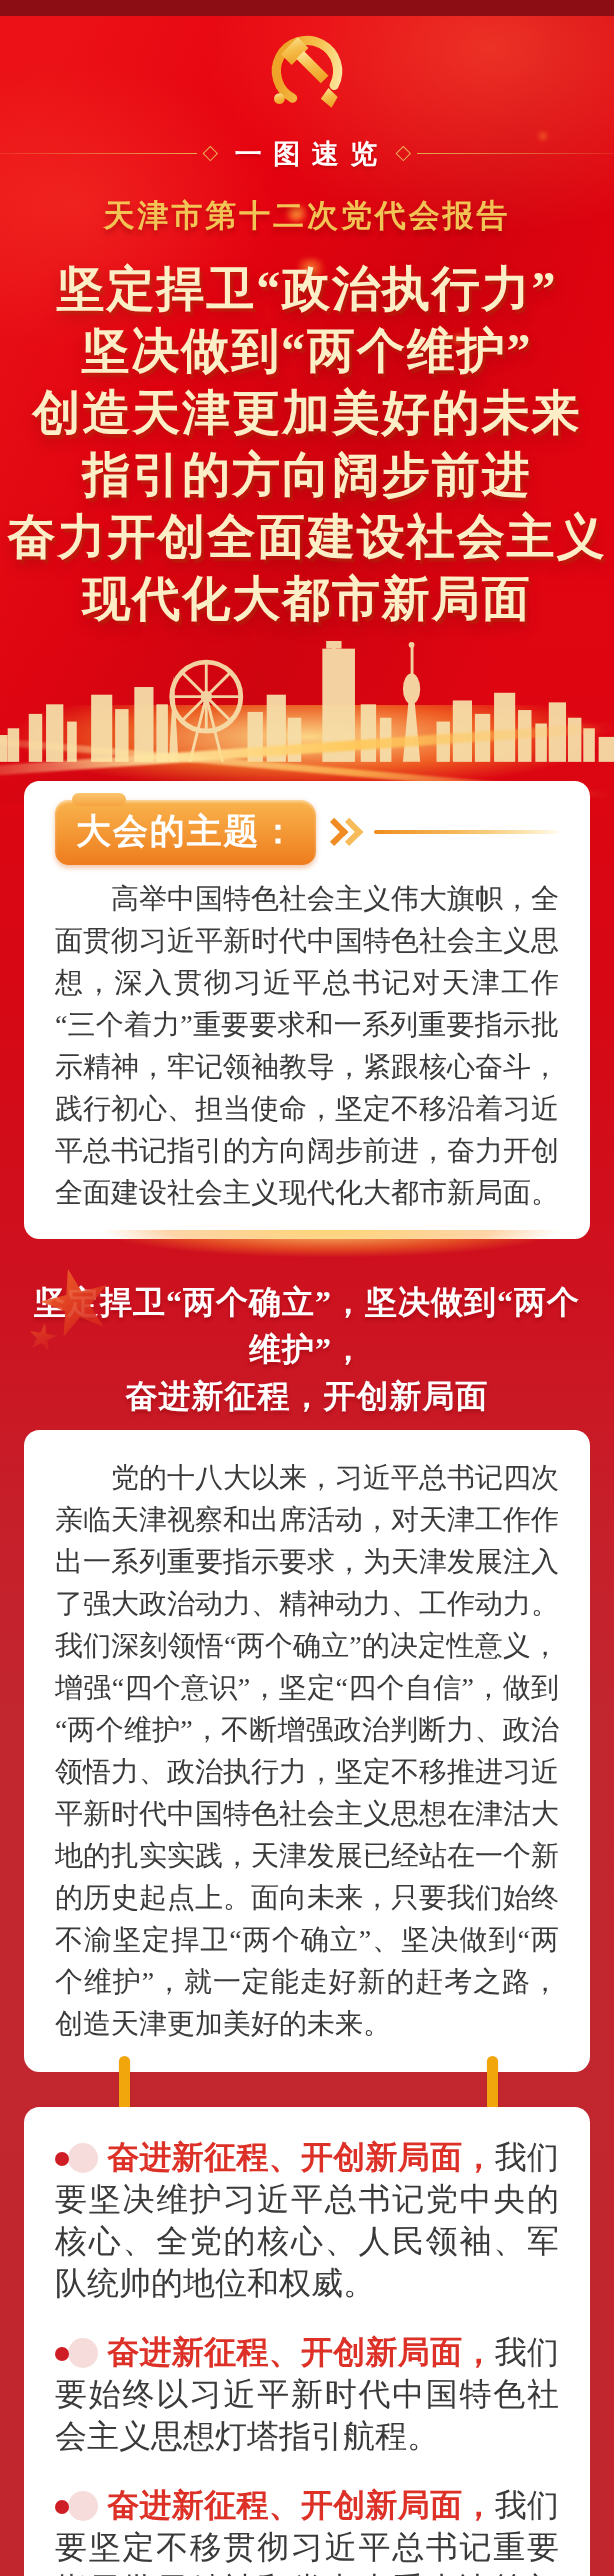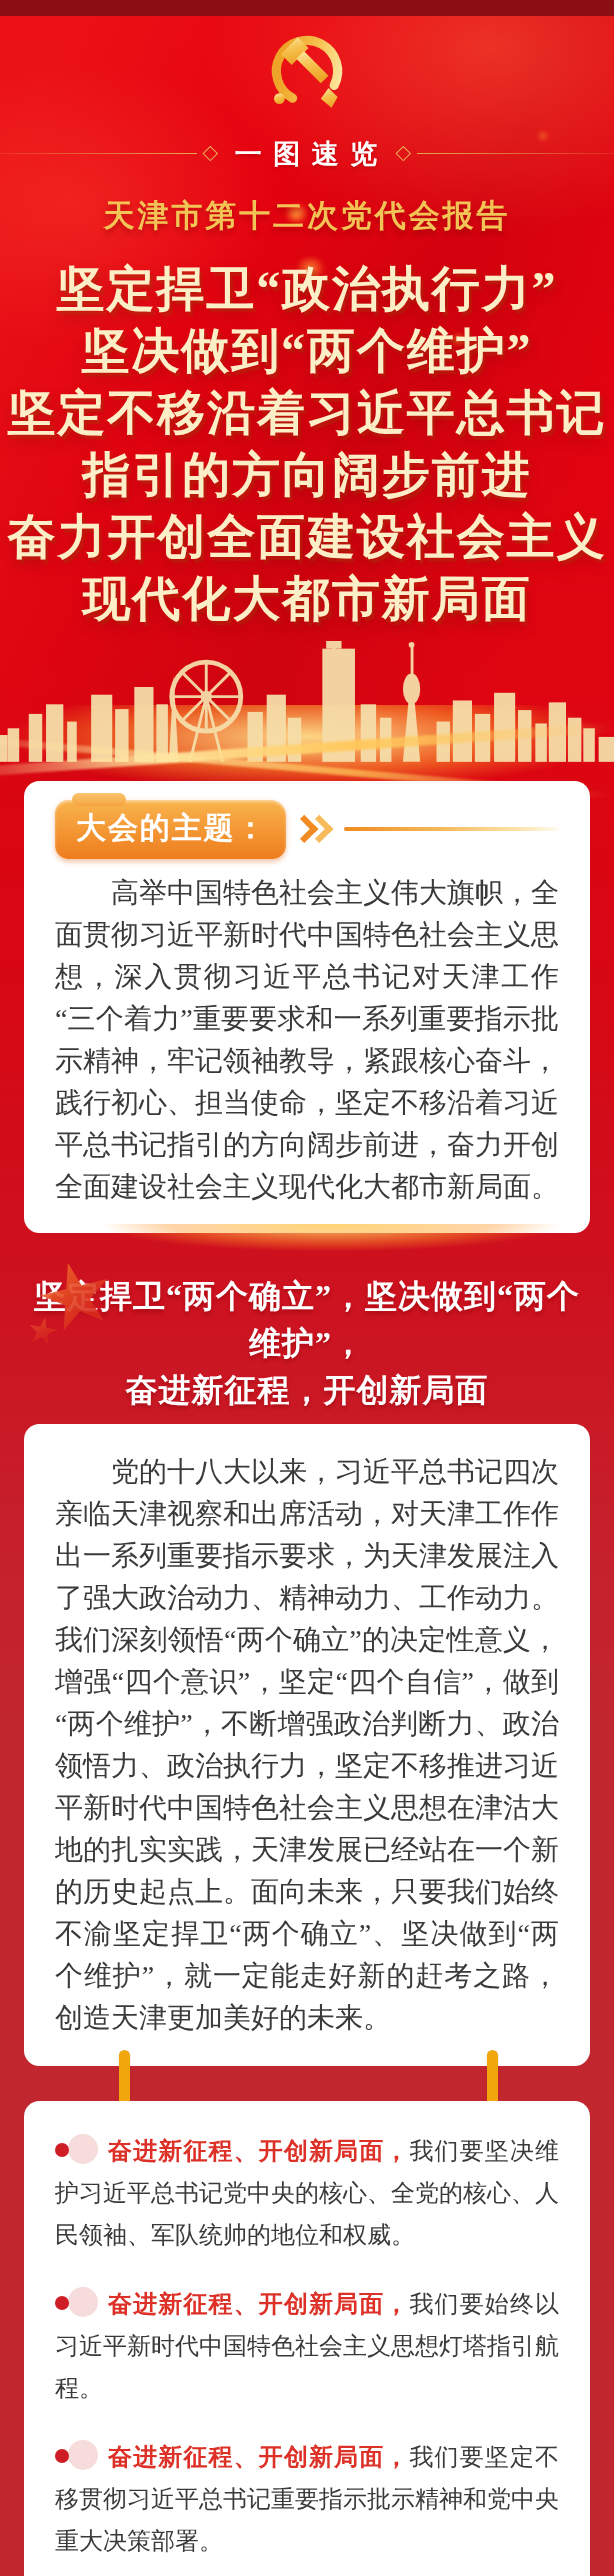--- a/index.html
+++ b/index.html
@@ -48,21 +48,21 @@
 
   
   .wrap{position:relative;margin:0 24px;}
   .card{position:relative;background:#ffffff;border-radius:15.4px;}
   .card .pad{padding:17.3px 31px 25px 31px;}
   .body-text{margin:13.4px 0 0 0;color:#3a3a3a;font-size:28px;line-height:42px;text-align:justify;text-indent:2em;}
 
   
   .theme-hd{display:flex;align-items:center;margin-top:1.9px;}
   .theme-label{position:relative;background:linear-gradient(180deg,#f9b44d,#ee7c1d);
-    color:#fff;font-size:30px;font-weight:900;letter-spacing:1.9px;
+    color:#fff;font-size:35px;font-weight:900;letter-spacing:1.9px;
     padding:8.6px 19px 9.6px 21px;border-radius:13.4px 15.4px 13.4px 13.4px;
     box-shadow:0 2.9px 5.8px rgba(220,90,10,.35), inset 0 1.9px 2.9px rgba(255,255,255,.45);}
   .theme-label::before{content:"";position:absolute;left:17.3px;top:-6.7px;width:54px;height:13.4px;border-radius:7.7px;
     background:linear-gradient(180deg,#fbc670,#f6a43e);}
   .chevs{display:flex;margin-left:13.4px;flex:0 0 auto;}
   .chev{width:14.4px;height:14.4px;border-top:6.7px solid #f08c23;border-right:6.7px solid #f08c23;
     transform:rotate(45deg);margin-left:-5.8px;}
   .chev.c2{border-color:#f7bb59;}
   .theme-rule{flex:1;height:3.8px;border-radius:1.9px;margin-left:15.4px;
     background:linear-gradient(90deg,#ef8c1f,#f5b95a 45%,#fbe3a8 80%,rgba(253,238,200,.25));}
@@ -84,21 +84,21 @@
   .card.second .pad{padding:14px 31px 27px 31px;}
 
   
   .gap{position:relative;height:35px;}
   .pill{position:absolute;top:-16.3px;width:10.6px;height:67px;border-radius:5.8px;background:#f1a60b;
     box-shadow:0 1px 1.9px rgba(120,40,0,.25);}
   .pill.l{left:95px;} .pill.r{left:463px;}
 
   
   .card.bullets .pad{padding:29px 31px 25px 31px;}
-  .bullet{margin:0 0 27px 0;color:#3a3a3a;font-size:24px;line-height:42px;text-align:justify;}
+  .bullet{margin:0 0 27px 0;color:#3a3a3a;font-size:32px;line-height:42px;text-align:justify;}
   .bullet:last-child{margin-bottom:5.8px;}
   .marker{display:inline-block;position:relative;width:52px;height:29px;vertical-align:-4.8px;}
   .marker .pink{position:absolute;left:12.5px;top:-1px;width:30px;height:30px;border-radius:50%;background:#f6dcda;}
   .marker .red{position:absolute;left:0;top:7.7px;width:14.4px;height:14.4px;border-radius:50%;background:#cf1d25;}
   .lead{color:#dd3127;font-weight:900;}
 </style>
 </head>
 <body>
 
 <div class="page">
@@ -135,21 +135,21 @@
       <span class="txt">一图速览</span>
       <span class="dia"></span>
       <span class="rule r"></span>
     </div>
 
     <div class="title">天津市第十二次党代会报告</div>
 
     <div class="slogan">
       <div>坚定捍卫“政治执行力”</div>
       <div>坚决做到“两个维护”</div>
-      <div>坚定不移沿着习近平总书记</div>
+      <div>创造天津更加美好的未来</div>
       <div>指引的方向阔步前进</div>
       <div>奋力开创全面建设社会主义</div>
       <div>现代化大都市新局面</div>
     </div>
   </header>
 
   <div class="sky">
     <div class="glow"></div>
     <svg width="614" height="125" viewBox="0 0 640 130">
       <g fill="#f6dda8" opacity="0.95">

